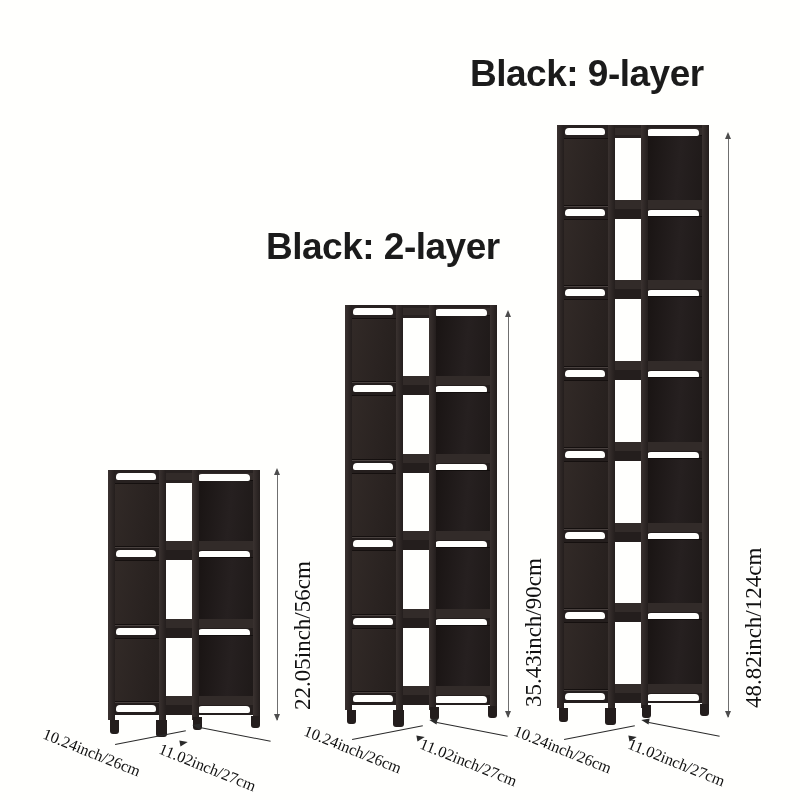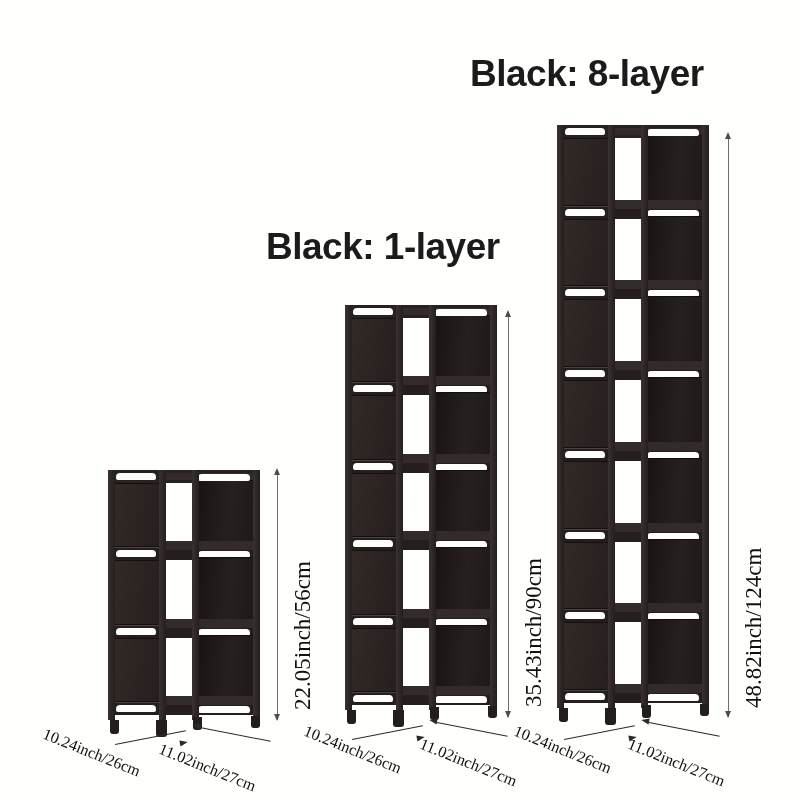--- a/index.html
+++ b/index.html
@@ -209,21 +209,21 @@
   <div class="dim-label-v" style="left:290px; top:710px;">22.05inch/56cm</div>
 
   <div class="dim-line-h" style="left:115px; top:744px; width:72px; transform:rotate(-11deg);"></div>
   <div class="dim-tip right" style="left:180px; top:744px; transform:rotate(-11deg) translateY(-3.5px);"></div>
   <div class="dim-label-h" style="left:47px; top:725px; transform:rotate(22deg);">10.24inch/26cm</div>
 
   <div class="dim-line-h" style="left:200px; top:727px; width:72px; transform:rotate(11deg);"></div>
   <div class="dim-tip left" style="left:200px; top:727px; transform:rotate(11deg) translate(-8px,-3.5px);"></div>
   <div class="dim-label-h" style="left:163px; top:740px; transform:rotate(22deg);">11.02inch/27cm</div>
 
-  <div class="variant-title" style="left:266px; top:226px; font-size:37px;">Black: 1-layer</div>
+  <div class="variant-title" style="left:266px; top:226px; font-size:37px;">Black: 2-layer</div>
 
   <div class="rack" style="left:345px; top:305px; width:160px; height:430px;">
     <div class="rack-body" id="rack6">
         <div class="rail" style="left:0px; top:0px; width:152px; height:13px; border-radius:3px;"></div>
         <div class="shelf-top" style="left:56px; top:3px; width:96px; height:7px;"></div>
         <div class="gap" style="left:58px; top:13px; width:26px; height:64.4px;"></div>
         <div class="panel-front" style="left:0px; top:13px; width:58px; height:64.4px;"></div>
         <div class="panel-side" style="left:84px; top:10px; width:68px; height:67.4px;"></div>
         <div class="shelf" style="left:0px; top:77.4px; width:152px; height:13px;"></div>
         <div class="shelf-top" style="left:56px; top:71.4px; width:96px; height:9px;"></div>
@@ -276,21 +276,21 @@
   <div class="dim-label-v" style="left:521px; top:707px;">35.43inch/90cm</div>
 
   <div class="dim-line-h" style="left:352px; top:739px; width:72px; transform:rotate(-11deg);"></div>
   <div class="dim-tip right" style="left:417px; top:739px; transform:rotate(-11deg) translateY(-3.5px);"></div>
   <div class="dim-label-h" style="left:308px; top:722px; transform:rotate(22deg);">10.24inch/26cm</div>
 
   <div class="dim-line-h" style="left:437px; top:722px; width:72px; transform:rotate(11deg);"></div>
   <div class="dim-tip left" style="left:437px; top:722px; transform:rotate(11deg) translate(-8px,-3.5px);"></div>
   <div class="dim-label-h" style="left:424px; top:735px; transform:rotate(22deg);">11.02inch/27cm</div>
 
-  <div class="variant-title" style="left:470px; top:53px; font-size:37px;">Black: 8-layer</div>
+  <div class="variant-title" style="left:470px; top:53px; font-size:37px;">Black: 9-layer</div>
 
   <div class="rack" style="left:557px; top:125px; width:160px; height:610px;">
     <div class="rack-body" id="rack8">
         <div class="rail" style="left:0px; top:0px; width:152px; height:13px; border-radius:3px;"></div>
         <div class="shelf-top" style="left:56px; top:3px; width:96px; height:7px;"></div>
         <div class="gap" style="left:58px; top:13px; width:26px; height:67.71428571428571px;"></div>
         <div class="panel-front" style="left:0px; top:13px; width:58px; height:67.71428571428571px;"></div>
         <div class="panel-side" style="left:84px; top:10px; width:68px; height:70.71428571428571px;"></div>
         <div class="shelf" style="left:0px; top:80.71428571428571px; width:152px; height:13px;"></div>
         <div class="shelf-top" style="left:56px; top:74.71428571428571px; width:96px; height:9px;"></div>

